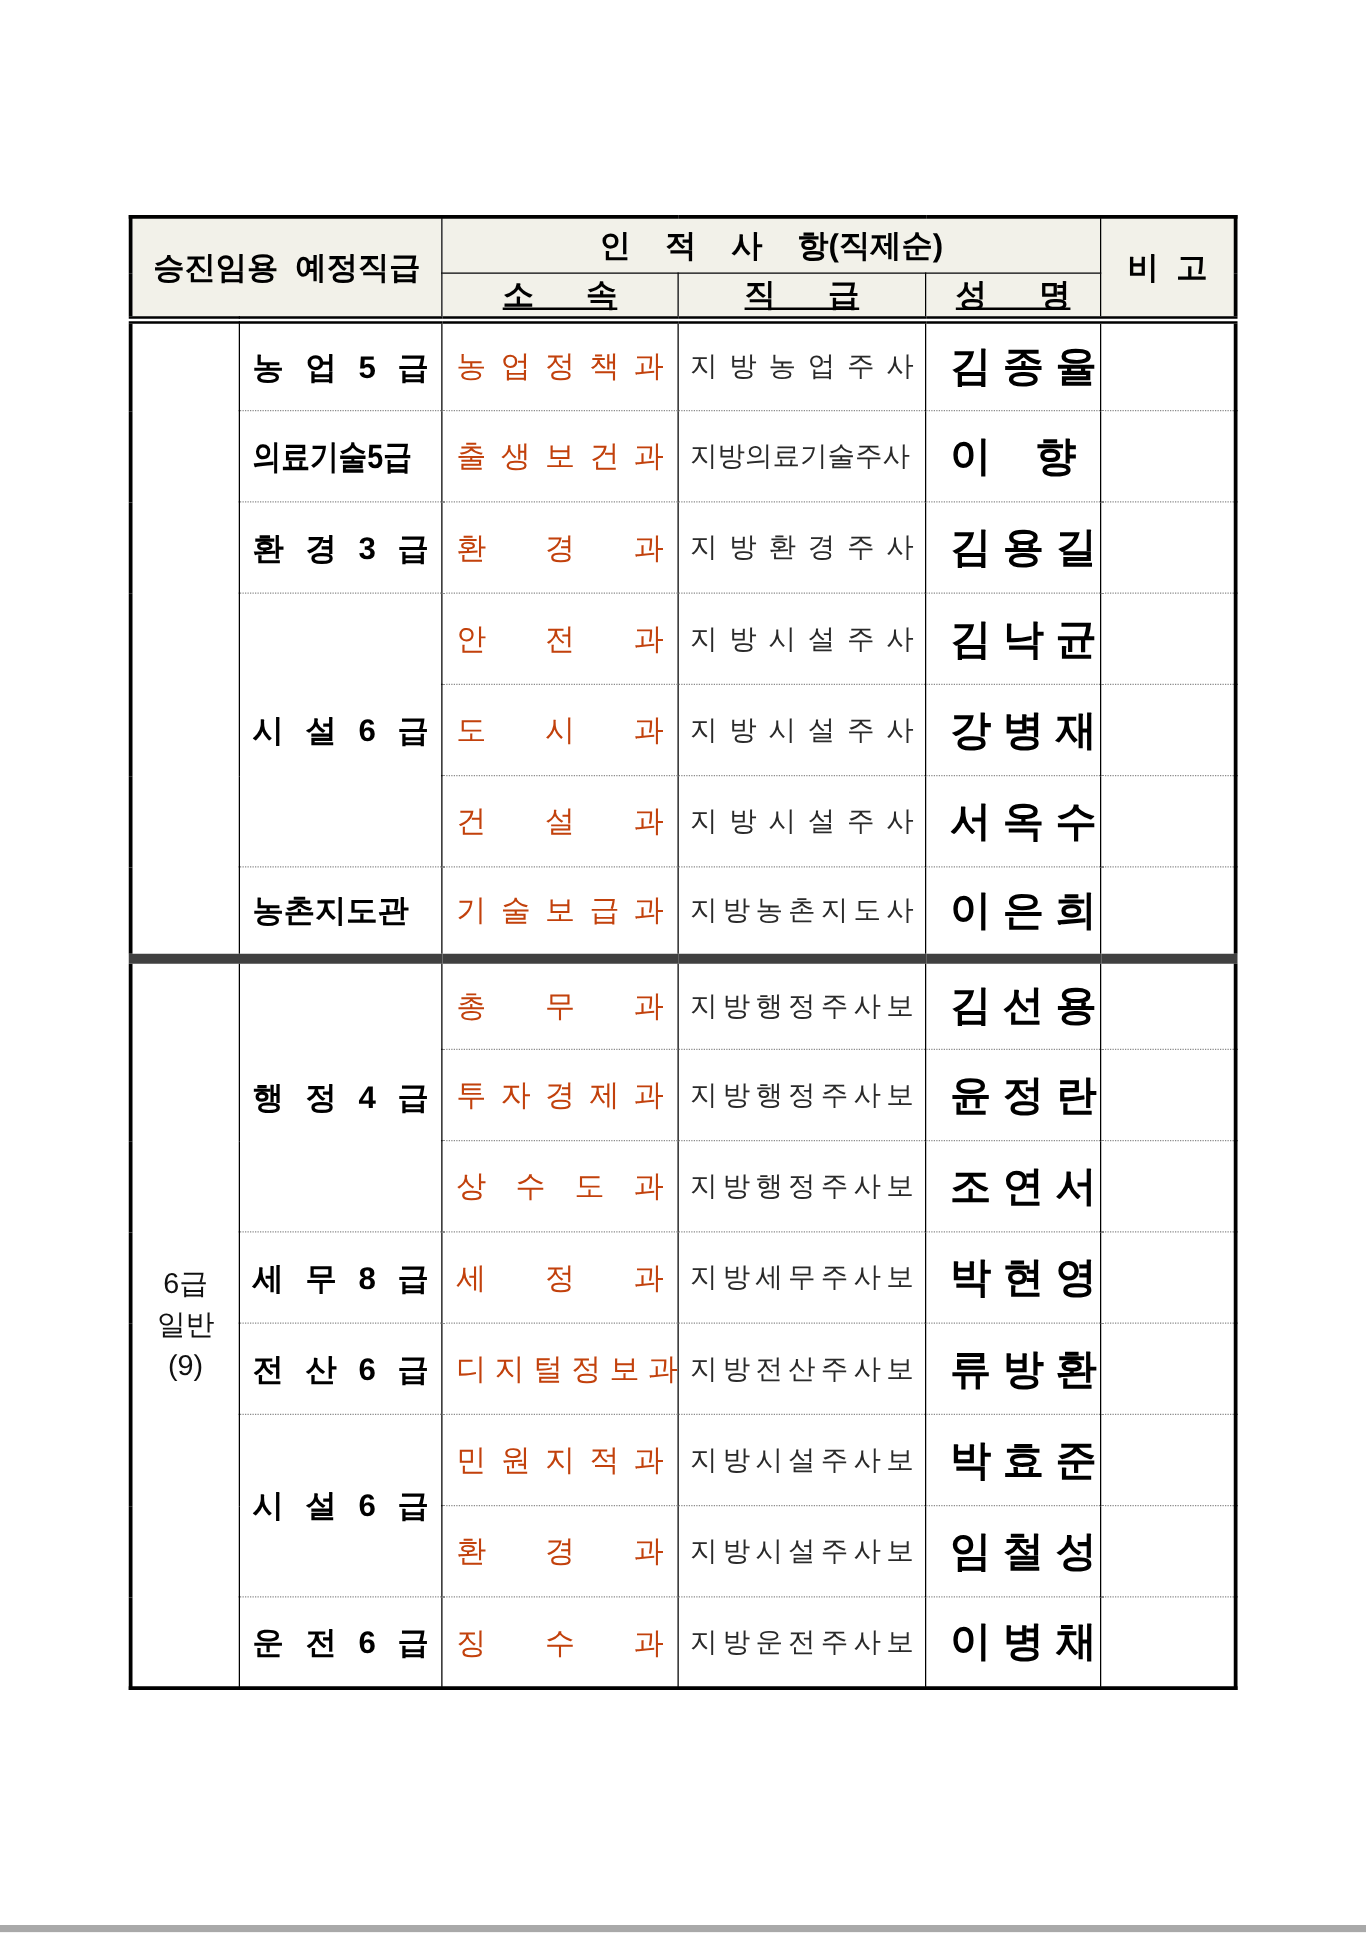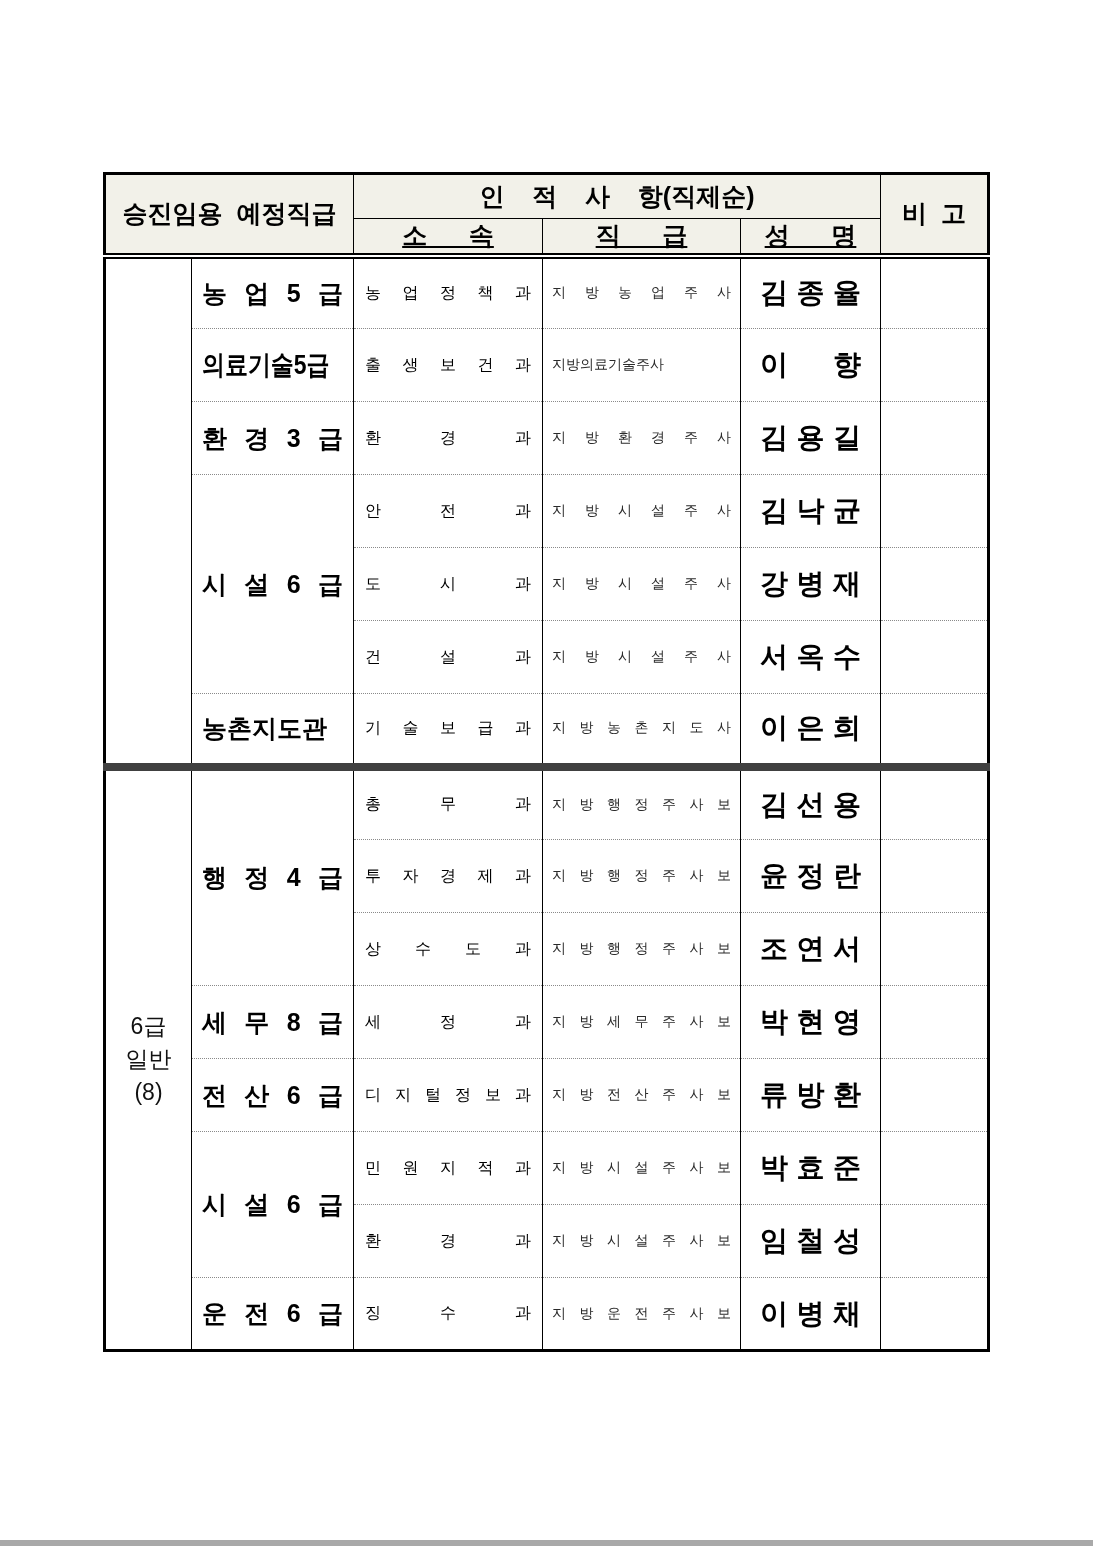--- a/index.html
+++ b/index.html
@@ -61,41 +61,41 @@
   }
   td.rank {
     font-weight: bold;
     font-size: 25px;
     text-align: justify;
     text-align-last: justify;
     padding: 16px 10px;
     white-space: nowrap;
   }
   td.dept {
-    font-size: 16px;
+    font-size: 24px;
     font-weight: 400;
-    color: #000000;
+    color: #c2410c;
     text-align: justify;
     text-align-last: justify;
     padding: 0 11px;
     white-space: nowrap;
   }
   td.pos {
-    font-size: 14px;
+    font-size: 22px;
     font-weight: 400;
     color: #2a2a2a;
     text-align: justify;
     text-align-last: justify;
     padding: 0 9px;
     word-spacing: -4px;
     white-space: nowrap;
   }
   td.name {
     font-weight: bold;
-    font-size: 28px;
+    font-size: 33px;
     text-align: justify;
     text-align-last: justify;
     padding: 0 19px;
     white-space: nowrap;
   }
   td.note { }
 
   
   .squeeze {
     display: inline-block;
@@ -187,21 +187,21 @@
         <td class="rank">농촌지도관</td>
         <td class="dept">기 술 보 급 과</td>
         <td class="pos">지 방 농 촌 지 도 사</td>
         <td class="name">이 은 희</td>
         <td class="note"></td>
       </tr>
 
       <tr class="group-start">
         <td class="grp" rowspan="8">6급
 일반
-(8)</td>
+(9)</td>
         <td class="rank" rowspan="3">행 정 4 급</td>
         <td class="dept">총 무 과</td>
         <td class="pos">지 방 행 정 주 사 보</td>
         <td class="name">김 선 용</td>
         <td class="note"></td>
       </tr>
       <tr>
         <td class="dept">투 자 경 제 과</td>
         <td class="pos">지 방 행 정 주 사 보</td>
         <td class="name">윤 정 란</td>

